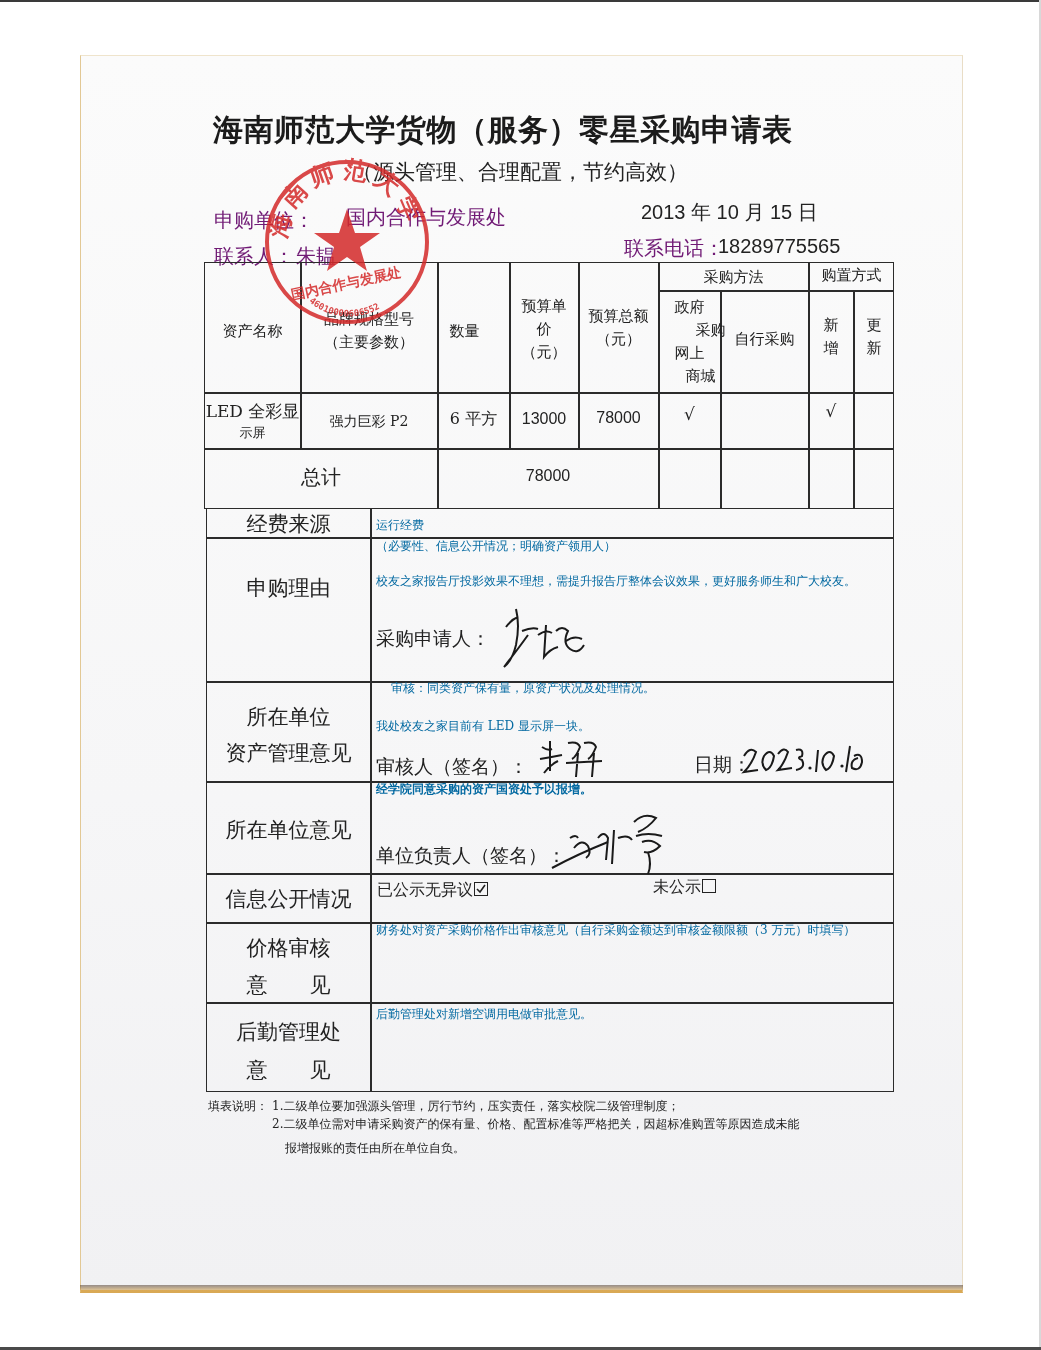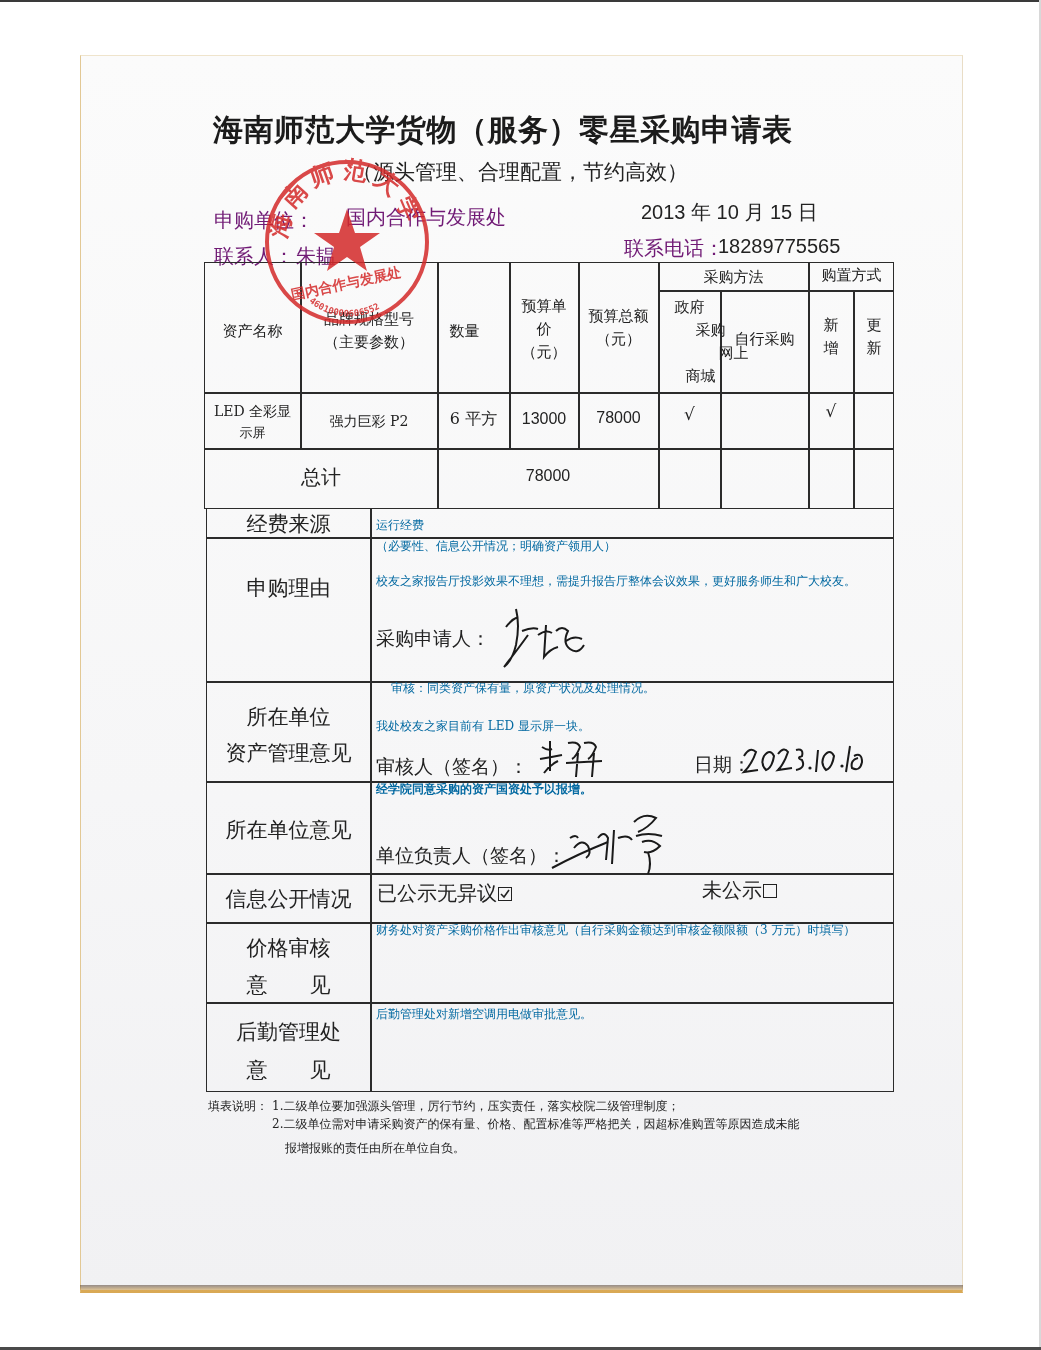--- a/index.html
+++ b/index.html
@@ -103,30 +103,30 @@
 <div class="cell-text" style="left:301px; top:331px; width:136px;">（主要参数）</div>
 <div class="cell-text" style="left:438px; top:320px; width:53px;">数量</div>
 <div class="cell-text" style="left:510px; top:295px; width:68px;">预算单</div>
 <div class="cell-text" style="left:510px; top:318px; width:68px;">价</div>
 <div class="cell-text" style="left:510px; top:341px; width:68px;">（元）</div>
 <div class="cell-text" style="left:579px; top:305px; width:79px;">预算总额</div>
 <div class="cell-text" style="left:579px; top:328px; width:79px;">（元）</div>
 <div class="cell-text" style="left:659px; top:266px; width:149px;">采购方法</div>
 <div class="cell-text" style="left:659px; top:296px; width:61px;">政府</div>
 <div class="cell-text" style="left:659px; top:319px; width:79px;padding-left:24px;">采购</div>
-<div class="cell-text" style="left:659px; top:342px; width:61px;margin-left:44px;">网上</div>
+<div class="cell-text" style="left:659px; top:342px; width:61px;">网上</div>
 <div class="cell-text" style="left:659px; top:365px; width:83px;">商城</div>
 <div class="cell-text" style="left:721px; top:328px; width:87px;">自行采购</div>
 <div class="cell-text" style="left:809px; top:264px; width:85px;">购置方式</div>
 <div class="cell-text" style="left:809px; top:314px; width:44px;">新</div>
 <div class="cell-text" style="left:809px; top:337px; width:44px;">增</div>
 <div class="cell-text" style="left:854px; top:314px; width:40px;">更</div>
 <div class="cell-text" style="left:854px; top:337px; width:40px;">新</div>
 
-<div class="cell-text" style="left:205px; top:400px; width:95px; font-size:14px; line-height:22px;">LED 全彩显</div>
+<div class="cell-text" style="left:205px; top:400px; width:95px; font-size:17px; line-height:22px;">LED 全彩显</div>
 <div class="cell-text" style="left:205px; top:422px; width:95px; font-size:13px; line-height:22px;">示屏</div>
 <div class="cell-text" style="left:301px; top:410px; width:136px; font-size:14px;">强力巨彩 P2</div>
 <div class="cell-text" style="left:438px; top:407px; width:71px; font-size:16px;">6 平方</div>
 <div class="cell-text small-sans" style="left:510px; top:407px; width:68px; font-size:16px;">13000</div>
 <div class="cell-text small-sans" style="left:579px; top:406px; width:79px; font-size:16px;">78000</div>
 <div class="cell-text" style="left:659px; top:403px; width:61px; font-size:17px;">√</div>
 <div class="cell-text" style="left:721px; top:403px; width:87px;"></div>
 <div class="cell-text" style="left:809px; top:400px; width:44px; font-size:17px;">√</div>
 <div class="cell-text" style="left:854px; top:400px; width:40px;"></div>
 
@@ -178,26 +178,26 @@
 <div class="label-big" style="left:207px; top:816px; width:163px;">所在单位意见</div>
 <div class="note note-bold" style="left:376px; top:781px;">经学院同意采购的资产国资处予以报增。</div>
 <div class="field-label" style="left:376px; top:843px;">单位负责人（签名）：</div>
 <svg class="sig" style="left:548px; top:808px;" width="140" height="70" viewBox="0 0 140 70">
   <path d="M4 60 Q30 46 60 34 M22 30 Q28 26 30 30 M26 40 Q34 30 40 38 Q44 46 38 50" stroke="#1a1a1a" stroke-width="2" fill="none"></path>
   <path d="M50 30 Q56 22 60 30 L58 52 M66 22 L64 56 M70 30 Q80 26 84 32" stroke="#1a1a1a" stroke-width="2" fill="none"></path>
   <path d="M86 14 Q96 4 108 10 Q100 20 90 24 M88 28 Q100 24 114 28 M94 34 Q104 30 112 38 Q104 46 96 44 M100 44 Q104 56 100 66" stroke="#1a1a1a" stroke-width="2" fill="none"></path>
 </svg>
 
 <div class="label-big" style="left:207px; top:885px; width:163px;">信息公开情况</div>
-<div class="field-label" style="left:377px; top:880px; font-size:20px;">
+<div class="field-label" style="left:377px; top:880px; font-size:16px;">
   <span>已公示无异议</span><span style="display:inline-block; width:14px; height:14px; border:1.5px solid #222; position:relative; top:1px; margin-left:1px;"><svg width="12" height="12" viewBox="0 0 12 12" style="position:absolute;left:0;top:0;">
         <path d="M2 6 L5 9 L10 2" stroke="#222" stroke-width="1.6" fill="none"></path>
       </svg></span>
 </div>
-<div class="field-label" style="left:702px; top:877px; font-size:20px;">
+<div class="field-label" style="left:653px; top:877px; font-size:16px;">
   <span>未公示</span><span style="display:inline-block; width:14px; height:14px; border:1.5px solid #222; position:relative; top:1px; margin-left:1px;"></span>
 </div>
 
 <div class="label-big" style="left:207px; top:934px; width:163px;">价格审核</div>
 <div class="label-big" style="left:207px; top:971px; width:163px;">意　　见</div>
 <div class="note" style="left:376px; top:922px;">财务处对资产采购价格作出审核意见（自行采购金额达到审核金额限额（3 万元）时填写）</div>
 
 <div class="label-big" style="left:207px; top:1018px; width:163px;">后勤管理处</div>
 <div class="label-big" style="left:207px; top:1056px; width:163px;">意　　见</div>
 <div class="note" style="left:376px; top:1006px;">后勤管理处对新增空调用电做审批意见。</div>

